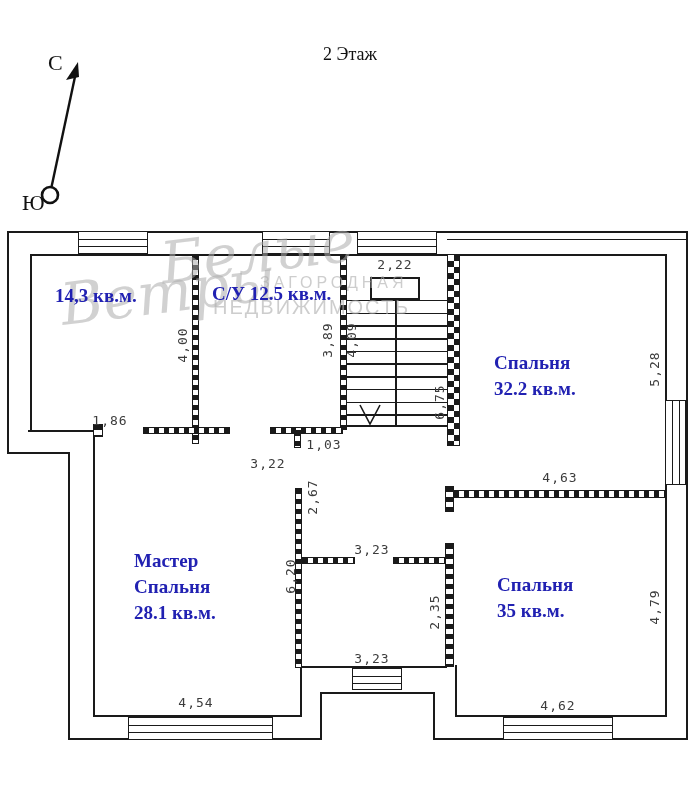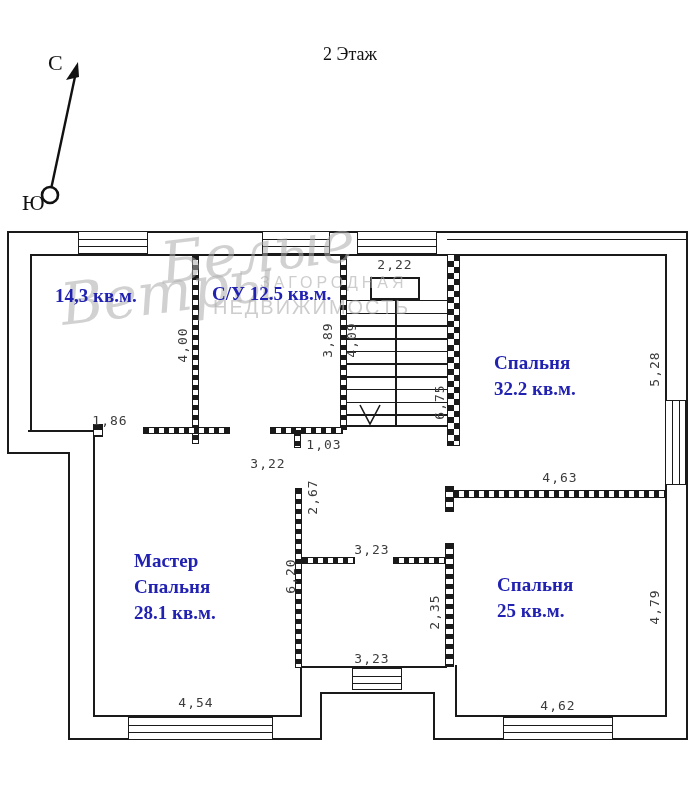--- a/index.html
+++ b/index.html
@@ -123,21 +123,21 @@
       <div>Спальня</div>
       <div>32.2 кв.м.</div>
     </div>
     <div class="room-label" style="left: 134px; top: 548px;">
       <div>Мастер</div>
       <div>Спальня</div>
       <div>28.1 кв.м.</div>
     </div>
     <div class="room-label" style="left: 497px; top: 572px;">
       <div>Спальня</div>
-      <div>25 кв.м.</div>
+      <div>35 кв.м.</div>
     </div>
     <span class="dim" style="left: 395px; top: 264px;">2,22</span>
     <span class="dim" style="left: 110px; top: 420px;">1,86</span>
     <span class="dim" style="left: 268px; top: 419px; margin-top: 44px;">3,22</span>
     <span class="dim" style="left: 324px; top: 444px;">1,03</span>
     <span class="dim" style="left: 560px; top: 477px;">4,63</span>
     <span class="dim" style="left: 372px; top: 549px;">3,23</span>
     <span class="dim" style="left: 372px; top: 658px;">3,23</span>
     <span class="dim" style="left: 196px; top: 702px;">4,54</span>
     <span class="dim" style="left: 558px; top: 705px;">4,62</span>

